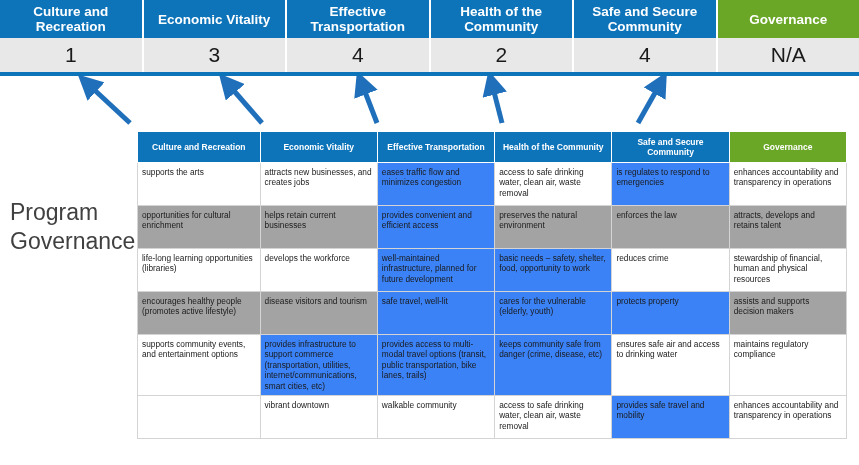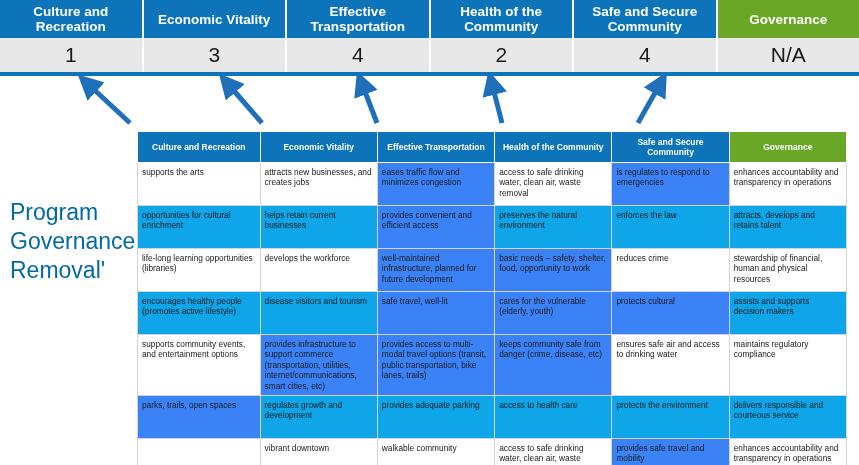--- a/index.html
+++ b/index.html
@@ -83,21 +83,21 @@
   }
 
   
   #caption {
     position: absolute;
     left: 10px;
     top: 198px;
     width: 125px;
     font-size: 23px;
     line-height: 29px;
-    color: #0369a1;
+    color: #404040;
     text-align: left;
   }
 
   
   #matrix {
     position: absolute;
     left: 137px;
     top: 131px;
     width: 710px;
     border-collapse: collapse;
@@ -128,21 +128,21 @@
     height: 34px;
     margin-top: 16px;
   }
   #matrix td.hl {
     background: #3b82f6;
   }
   #matrix td.empty {
     background: #ffffff;
   }
   #matrix tr.alt td:not(.hl) {
-    background: #0ea5e9;
+    background: #a3a3a3;
   }
 </style>
 </head>
 <body>
 
 <div id="top-bar">
   <div class="top-header-row">
     <div class="top-header-cell">Culture and Recreation</div>
     <div class="top-header-cell">Economic Vitality</div>
     <div class="top-header-cell">Effective Transportation</div>
@@ -170,21 +170,20 @@
   <line x1="130" y1="47" x2="88" y2="8" stroke="#1f6fbb" stroke-width="5" marker-end="url(#ah)"></line>
   <line x1="262" y1="47" x2="228" y2="8" stroke="#1f6fbb" stroke-width="5" marker-end="url(#ah)"></line>
   <line x1="377" y1="47" x2="362" y2="8" stroke="#1f6fbb" stroke-width="5" marker-end="url(#ah)"></line>
   <line x1="502" y1="47" x2="492" y2="8" stroke="#1f6fbb" stroke-width="5" marker-end="url(#ah)"></line>
   <line x1="638" y1="47" x2="660" y2="8" stroke="#1f6fbb" stroke-width="5" marker-end="url(#ah)"></line>
 </svg>
 
 <div id="caption">
   <div>Program</div>
   <div>Governance:</div>
-  <div>Removal'</div>
 </div>
 
 <table id="matrix">
   <colgroup>
     <col style="width:115px">
     <col style="width:110px">
     <col style="width:110px">
     <col style="width:110px">
     <col style="width:110px">
     <col style="width:110px">
@@ -222,39 +221,31 @@
         <td class="hl">well-maintained infrastructure, planned for future development</td>
         <td class="hl">basic needs – safety, shelter, food, opportunity to work</td>
         <td>reduces crime</td>
         <td>stewardship of financial, human and physical resources</td>
       </tr>
       <tr class="alt">
         <td>encourages healthy people (promotes active lifestyle)</td>
         <td>disease visitors and tourism</td>
         <td class="hl">safe travel, well-lit</td>
         <td class="hl">cares for the vulnerable (elderly, youth)</td>
-        <td class="hl">protects cultural</td>
+        <td class="hl">protects property</td>
         <td>assists and supports decision makers</td>
       </tr>
       <tr>
         <td>supports community events, and entertainment options</td>
         <td class="hl">provides infrastructure to support commerce (transportation, utilities, internet/communications, smart cities, etc)</td>
         <td class="hl">provides access to multi-modal travel options (transit, public transportation, bike lanes, trails)</td>
         <td class="hl">keeps community safe from danger (crime, disease, etc)</td>
         <td>ensures safe air and access to drinking water</td>
         <td>maintains regulatory compliance</td>
       </tr>
-      <tr class="alt">
-        <td class="hl">parks, trails, open spaces</td>
-        <td>regulates growth and development</td>
-        <td>provides adequate parking</td>
-        <td>access to health care</td>
-        <td>protects the environment</td>
-        <td>delivers responsible and courteous service</td>
-      </tr>
       <tr>
         <td class="empty"></td>
         <td>vibrant downtown</td>
         <td>walkable community</td>
         <td>access to safe drinking water, clean air, waste removal</td>
         <td class="hl">provides safe travel and mobility</td>
         <td>enhances accountability and transparency in operations</td>
       </tr>
     </tbody>
 </table>

